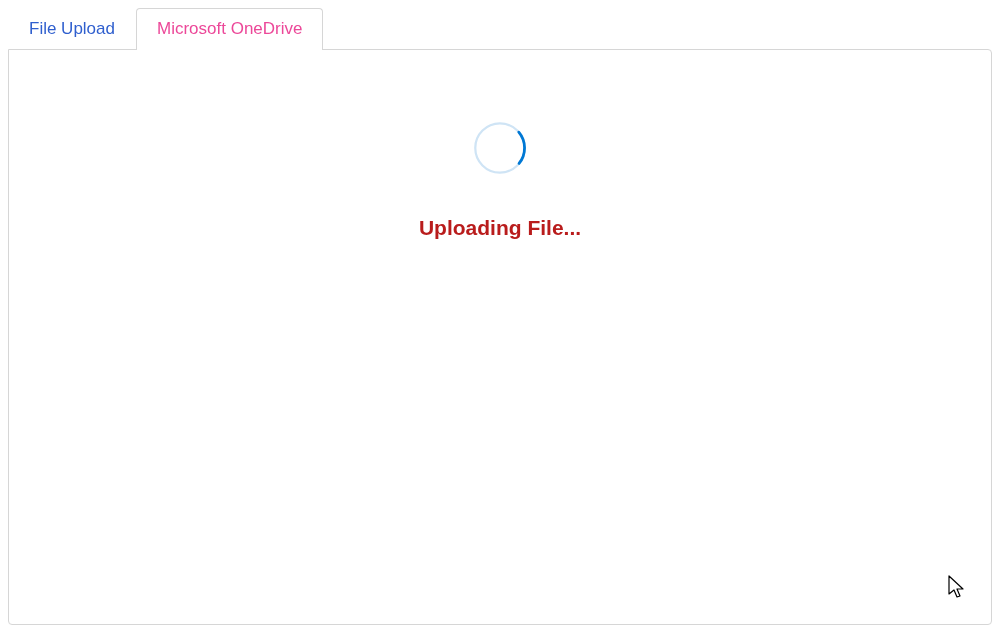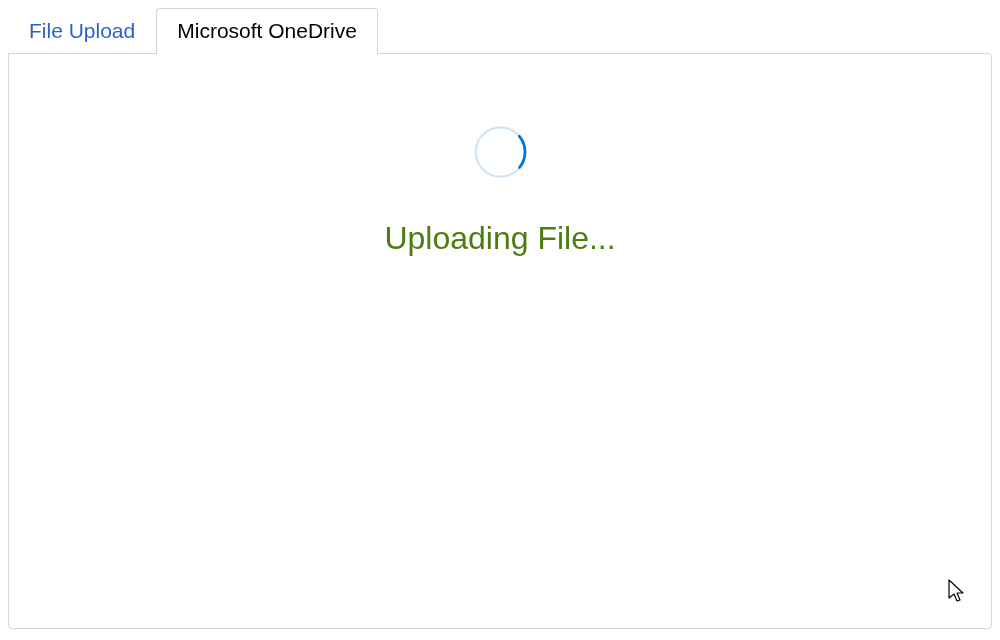--- a/index.html
+++ b/index.html
@@ -14,32 +14,32 @@
       height: 640px;
       overflow: hidden;
     }
     .tabs-container {
       display: flex;
       padding-left: 8px;
       padding-top: 8px;
     }
     .tab {
       padding: 10px 20px;
-      font-size: 21px;
+      font-size: 17px;
       cursor: pointer;
       border: 1px solid transparent;
       border-bottom: none;
       position: relative;
       background: #ffffff;
     }
     .tab.inactive {
       color: #2f5fce;
     }
     .tab.active {
-      color: #000000;
+      color: #ec4899;
       border-color: #d6d6d6;
       border-radius: 4px 4px 0 0;
       z-index: 2;
       margin-bottom: -1px;
       text-align: center;
     }
     .content-panel {
       border: 1px solid #d6d6d6;
       margin: 0 8px 8px 8px;
       height: 576px;
@@ -64,23 +64,23 @@
     }
     .spinner svg {
       width: 100%;
       height: 100%;
       animation: rotate 1.4s linear infinite;
     }
     @keyframes rotate {
       100% { transform: rotate(360deg); }
     }
     .status-text {
-      font-size: 32px;
-      color: #4d7c0f;
-      font-weight: 400;
+      font-size: 21px;
+      color: #b91c1c;
+      font-weight: 700;
     }
     .cursor {
       position: absolute;
       bottom: 24px;
       right: 24px;
       width: 20px;
       height: 26px;
       pointer-events: none;
     }
   </style>

